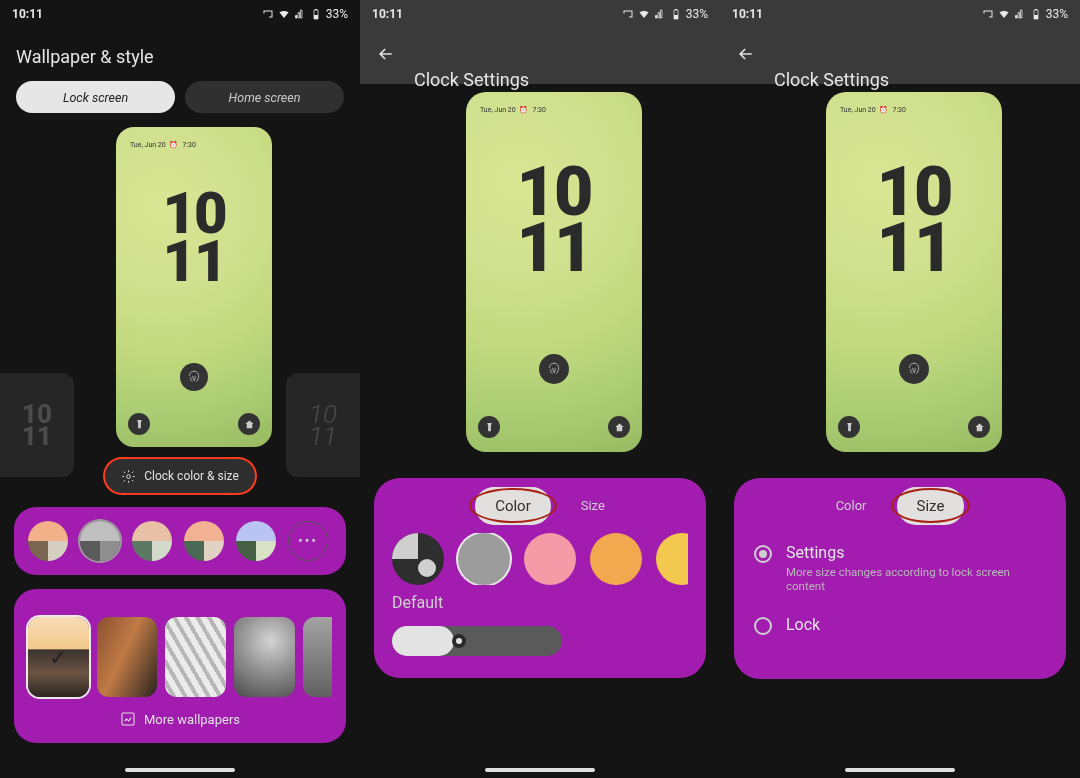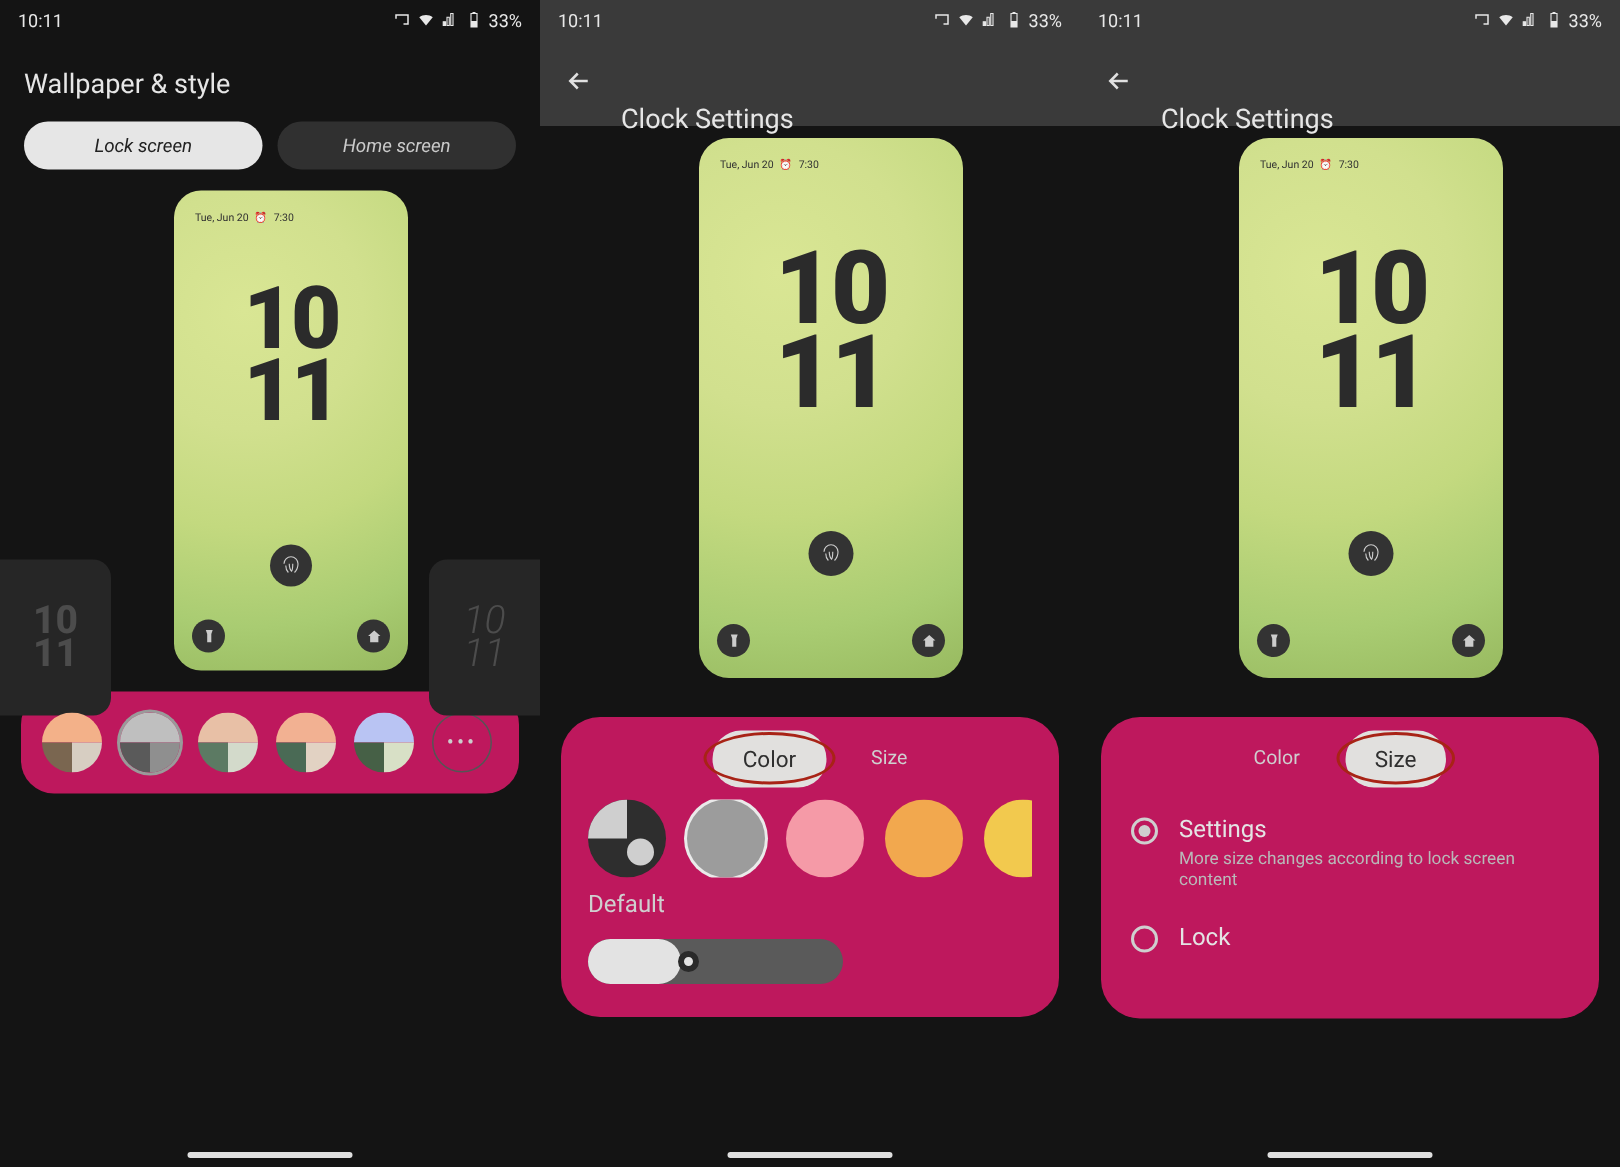--- a/index.html
+++ b/index.html
@@ -3,22 +3,22 @@
 <meta charset="utf-8">
 <style>
   * { box-sizing: border-box; margin: 0; padding: 0; }
   html, body { width: 1080px; height: 778px; background: #000; font-family: "Roboto", "Segoe UI", Arial, sans-serif; overflow: hidden; }
   .triptych { display: flex; width: 1080px; height: 778px; }
   .pane { width: 360px; height: 778px; background: #141414; position: relative; overflow: hidden; }
   .pane + .pane { border-left: 0; }
 
   
   .statusbar { height: 28px; display: flex; justify-content: space-between; align-items: center; padding: 0 12px; color: #e8e8e8; font-size: 12px; }
-  .sb-left { font-weight: 400; }
-  .sb-right { display: flex; align-items: flex-start; gap: 4px; }
+  .sb-left { font-weight: 700; }
+  .sb-right { display: flex; align-items: center; gap: 4px; }
   .sb-icon svg { width: 12px; height: 12px; fill: #e8e8e8; display: block; }
 
   
   .pane.dark-top .statusbar,
   .pane.dark-top .titlebar { background: #3a3a3a; }
 
   
   .titlebar { height: 56px; display: flex; align-items: center; gap: 18px; padding: 0 16px; }
   .back-btn svg { width: 20px; height: 20px; stroke: #e0e0e0; fill: none; stroke-width: 2; }
   .pane-title { color: #e6e6e6; font-size: 18px; margin-top: 46px; }
@@ -51,21 +51,21 @@
   .side-thumb.l { left:0; border-top-left-radius:0; border-bottom-left-radius:0; }
   .side-thumb.r { right:0; border-top-right-radius:0; border-bottom-right-radius:0; }
   .side-thumb .st-txt { font-size:26px; font-weight:800; color:#4c4c4c; line-height:0.85; text-align:center; }
   .side-thumb.r .st-txt { font-style:italic; font-weight:300; }
 
   
   .ccs-btn { margin: 12px auto 0; width: 150px; height: 34px; background:#2e2e2e; border-radius:18px; display:flex; align-items:center; justify-content:center; gap:8px; color:#e0e0e0; font-size:12px; box-shadow: 0 0 0 2px #ff3b1f; }
   .ccs-btn svg { width:15px; height:15px; stroke:#e0e0e0; fill:none; stroke-width:1.5; }
 
   
-  .card { background:#be185d; border-radius:22px; margin:14px 14px 0; padding:14px; }
+  .card { background:#a21caf; border-radius:22px; margin:14px 14px 0; padding:14px; }
   .swatch-row { display:flex; gap:12px; align-items:center; }
   .swatch { width:40px; height:40px; border-radius:50%; position:relative; overflow:hidden; }
   .swatch.sel { box-shadow:0 0 0 2px #9a9a9a; }
   .sw-q { position:absolute; width:50%; height:50%; }
   .sw-q.tl{top:0;left:0}.sw-q.tr{top:0;right:0}.sw-q.bl{bottom:0;left:0}.sw-q.br{bottom:0;right:0}
   .more-dots { width:40px; height:40px; border-radius:50%; border:1.5px solid #555; display:flex; align-items:center; justify-content:center; color:#ccc; letter-spacing:2px; font-size:14px; }
 
   
   .wp-row { display:flex; gap:8px; margin-top:14px; }
   .wp { width:62px; height:80px; border-radius:12px; background:#444; position:relative; }
@@ -179,20 +179,27 @@
             <svg viewBox="0 0 24 24">
               <path d="M12 3l9 8h-3v9H6v-9H3z"></path>
             </svg>
           </div>
       </div>
       <div class="side-thumb r">
           <div class="st-txt">10<br>11</div>
         </div>
     </div>
 
+    <div class="ccs-btn">
+      <svg viewBox="0 0 24 24">
+          <circle cx="12" cy="12" r="3"></circle>
+          <path d="M12 2v3M12 19v3M4.2 4.2l2.1 2.1M17.7 17.7l2.1 2.1M2 12h3M19 12h3M4.2 19.8l2.1-2.1M17.7 6.3l2.1-2.1"></path>
+        </svg>
+      <span>Clock color &amp; size</span>
+    </div>
 
     <div class="card">
       <div class="swatch-row">
         <div class="swatch">
             <div class="sw-q tl" style="background:#f3b189"></div>
             <div class="sw-q tr" style="background:#f3b189"></div>
             <div class="sw-q bl" style="background:#7a6650"></div>
             <div class="sw-q br" style="background:#d7cec2"></div>
           </div>
         <div class="swatch sel">
@@ -216,20 +223,36 @@
         <div class="swatch">
             <div class="sw-q tl" style="background:#b9c4f3"></div>
             <div class="sw-q tr" style="background:#b9c4f3"></div>
             <div class="sw-q bl" style="background:#466046"></div>
             <div class="sw-q br" style="background:#d8e0c6"></div>
           </div>
         <div class="more-dots">•••</div>
       </div>
     </div>
 
+    <div class="card">
+      <div class="wp-row">
+        <div class="wp wp1 sel"></div>
+        <div class="wp wp2"></div>
+        <div class="wp wp3"></div>
+        <div class="wp wp4"></div>
+        <div class="wp wp5" style="width:30px;border-top-right-radius:0;border-bottom-right-radius:0;"></div>
+      </div>
+      <div class="more-wp">
+        <svg viewBox="0 0 24 24">
+            <rect x="3" y="3" width="18" height="18" rx="2"></rect>
+            <path d="M7 15l3-3 3 3 4-5"></path>
+          </svg>
+        <span>More wallpapers</span>
+      </div>
+    </div>
 
     <div class="navbar"></div>
   </div>
 
   <div class="pane dark-top">
     <div class="statusbar">
       <div class="sb-left">10:11</div>
       <div class="sb-right">
         <span class="sb-icon">
             <svg viewBox="0 0 24 24">

